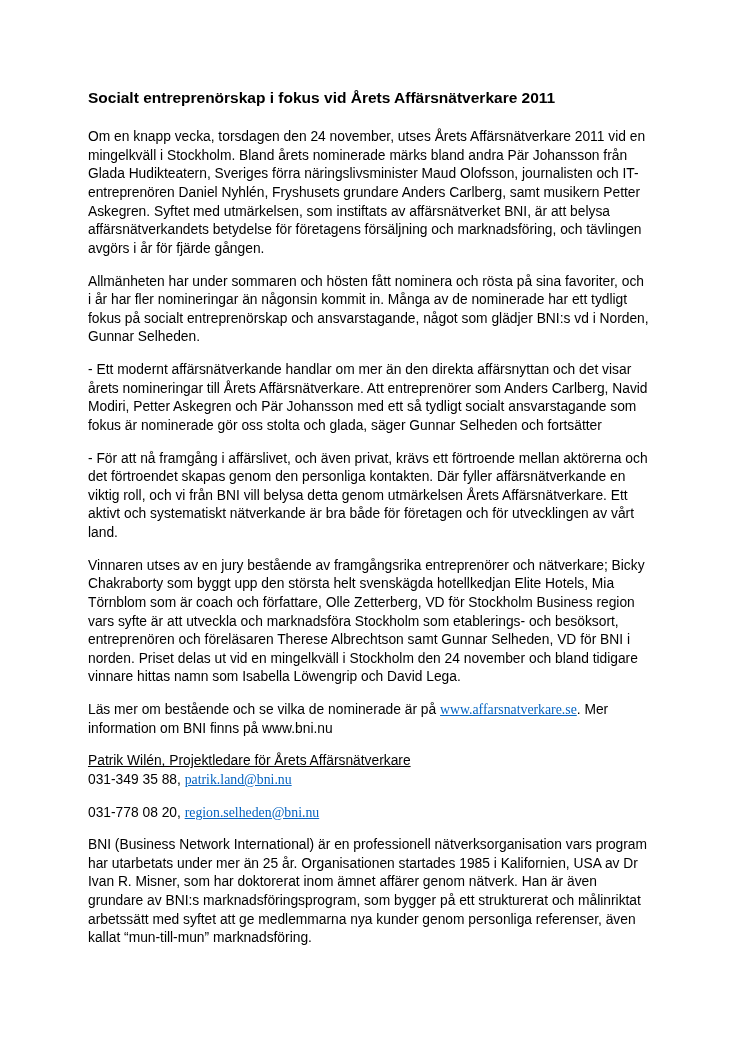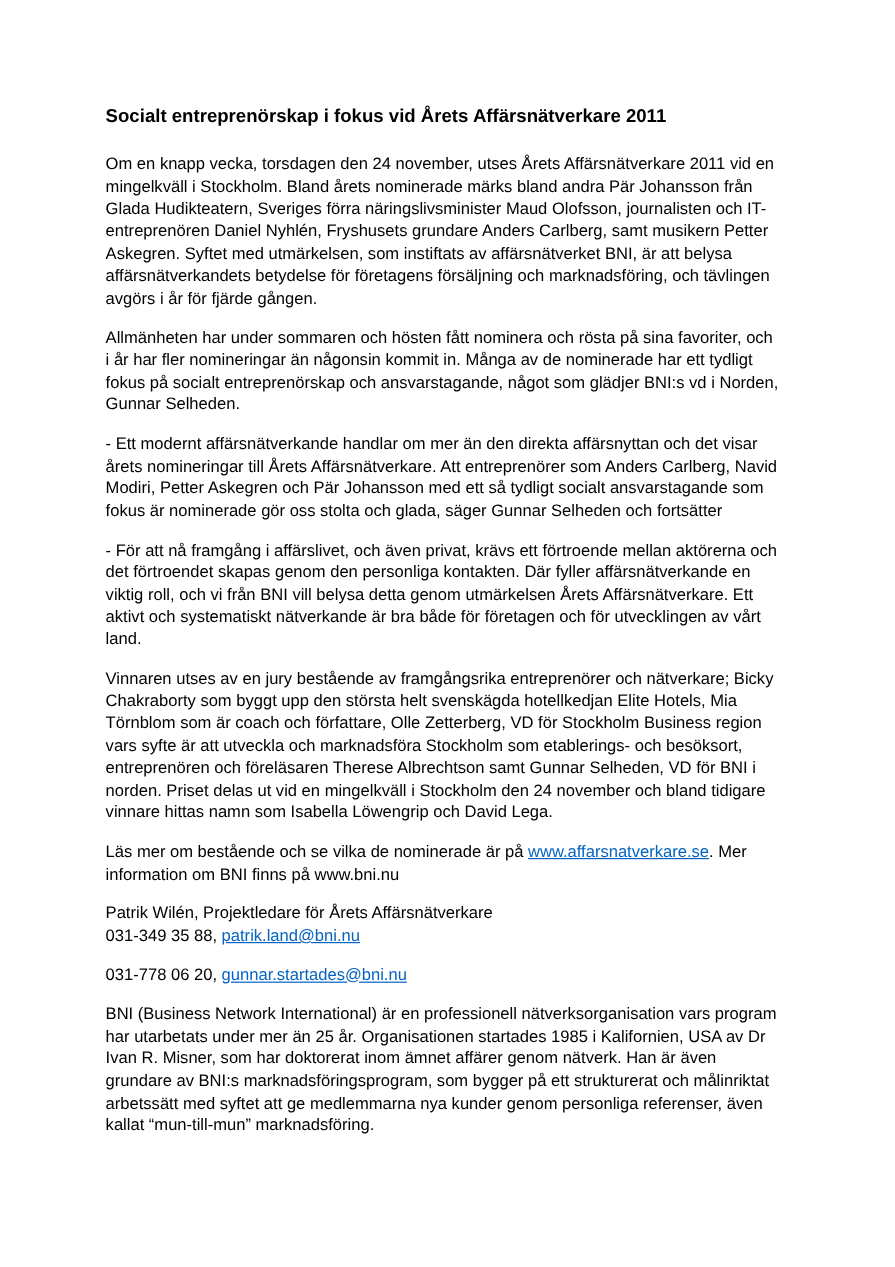--- a/index.html
+++ b/index.html
@@ -28,39 +28,41 @@
     line-height: 1.3;
   }
   .para, .line {
     font-size: 13.8px;
     line-height: 1.35;
     margin: 0 16px 14px 0;
     max-width: 572px;
   }
   .line {
     margin-bottom: 0;
+    text-decoration: underline;
   }
   .italic {
   }
   a {
     color: var(--link-color, #0563c1);
     text-decoration: underline;
     cursor: pointer;
+    font-family: Liberation Serif, serif;
   }
 </style>
 </head>
 <body>
 
 <div class="page">
   <h1 class="doc-title">Socialt entreprenörskap i fokus vid Årets Affärsnätverkare 2011</h1>
   <div>
       <p class="para"><span>Om en knapp vecka, torsdagen den 24 november, utses Årets Affärsnätverkare 2011 vid en mingelkväll i Stockholm. Bland årets nominerade märks bland andra Pär Johansson från Glada Hudikteatern, Sveriges förra näringslivsminister Maud Olofsson, journalisten och IT-entreprenören Daniel Nyhlén, Fryshusets grundare Anders Carlberg, samt musikern Petter Askegren. Syftet med utmärkelsen, som instiftats av affärsnätverket BNI, är att belysa affärsnätverkandets betydelse för företagens försäljning och marknadsföring, och tävlingen avgörs i år för fjärde gången.</span></p>
       <p class="para"><span>Allmänheten har under sommaren och hösten fått nominera och rösta på sina favoriter, och i år har fler nomineringar än någonsin kommit in. Många av de nominerade har ett tydligt fokus på socialt entreprenörskap och ansvarstagande, något som glädjer BNI:s vd i Norden, Gunnar Selheden.</span></p>
       <p class="para"><span class="italic">- Ett modernt affärsnätverkande handlar om mer än den direkta affärsnyttan och det visar årets nomineringar till Årets Affärsnätverkare. Att entreprenörer som Anders Carlberg, Navid Modiri, Petter Askegren och Pär Johansson med ett så tydligt socialt ansvarstagande som fokus är nominerade gör oss stolta och glada,</span><span> säger Gunnar Selheden och fortsätter</span></p>
       <p class="para"><span class="italic">- För att nå framgång i affärslivet, och även privat, krävs ett förtroende mellan aktörerna och det förtroendet skapas genom den personliga kontakten. Där fyller affärsnätverkande en viktig roll, och vi från BNI vill belysa detta genom utmärkelsen Årets Affärsnätverkare. Ett aktivt och systematiskt nätverkande är bra både för företagen och för utvecklingen av vårt land.</span></p>
       <p class="para"><span>Vinnaren utses av en jury bestående av framgångsrika entreprenörer och nätverkare; Bicky Chakraborty som byggt upp den största helt svenskägda hotellkedjan Elite Hotels, Mia Törnblom som är coach och författare, Olle Zetterberg, VD för Stockholm Business region vars syfte är att utveckla och marknadsföra Stockholm som etablerings- och besöksort, entreprenören och föreläsaren Therese Albrechtson samt Gunnar Selheden, VD för BNI i norden. Priset delas ut vid en mingelkväll i Stockholm den 24 november och bland tidigare vinnare hittas namn som Isabella Löwengrip och David Lega.</span></p>
       <p class="para"><span>Läs mer om bestående och se vilka de nominerade är på </span><a href="#">www.affarsnatverkare.se</a><span>. Mer information om BNI finns på www.bni.nu</span></p>
       <p class="line"><span>Patrik Wilén, Projektledare för Årets Affärsnätverkare</span></p>
       <p class="para"><span>031-349 35 88, </span><a href="#">patrik.land@bni.nu</a></p>
-      <p class="para"><span>031-778 06 20, </span><a href="#">gunnar.startades@bni.nu</a></p>
+      <p class="para"><span>031-778 08 20, </span><a href="#">region.selheden@bni.nu</a></p>
       <p class="para"><span>BNI (Business Network International) är en professionell nätverksorganisation vars program har utarbetats under mer än 25 år. Organisationen startades 1985 i Kalifornien, USA av Dr Ivan R. Misner, som har doktorerat inom ämnet affärer genom nätverk. Han är även grundare av BNI:s marknadsföringsprogram, som bygger på ett strukturerat och målinriktat arbetssätt med syftet att ge medlemmarna nya kunder genom personliga referenser, även kallat “mun-till-mun” marknadsföring.</span></p>
     </div>
 </div>
 
 </body></html>

